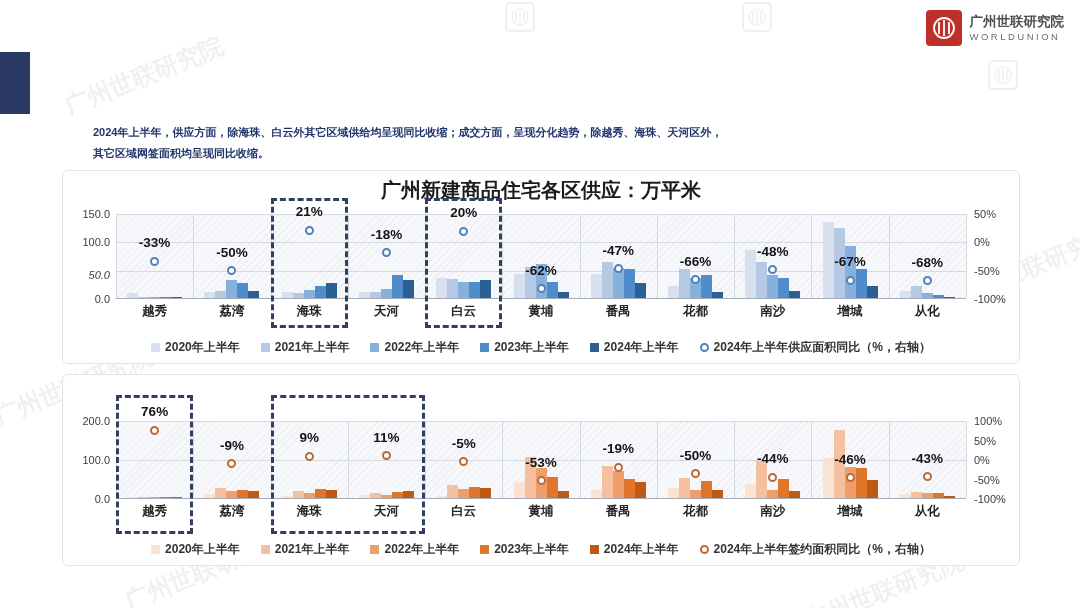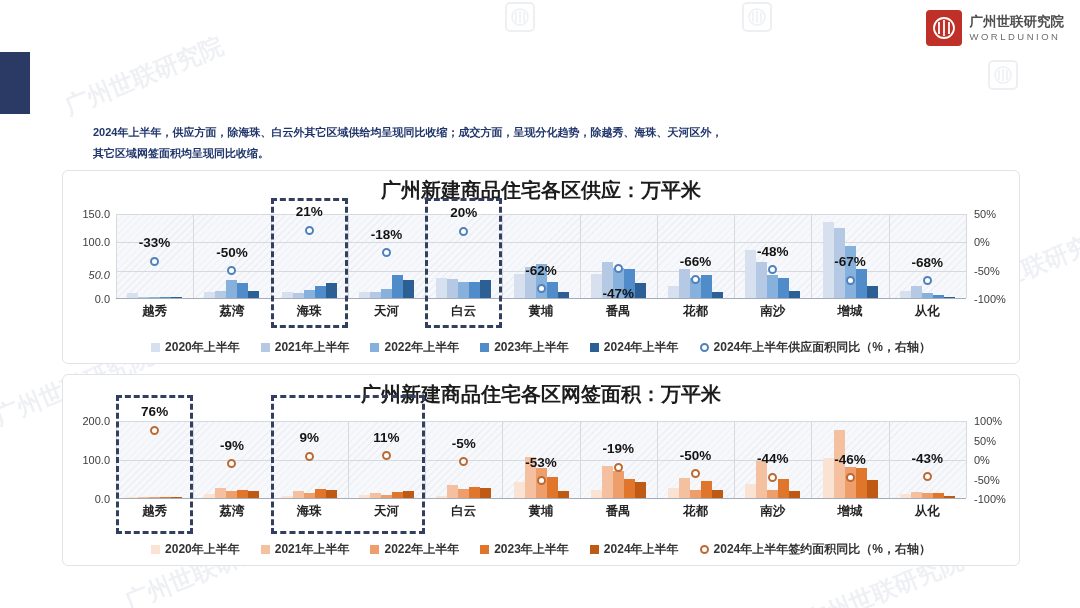--- a/index.html
+++ b/index.html
@@ -178,21 +178,21 @@
         <div class="pct" style="left: 80.9091px; top: 30.6667px;">-50%</div>
         <div class="marker" style="left: 188.682px; top: 11.9333px; border-color: rgb(79, 129, 189);"></div>
         <div class="pct" style="left: 158.182px; top: -9.56667px;">21%</div>
         <div class="marker" style="left: 265.955px; top: 34.0333px; border-color: rgb(79, 129, 189);"></div>
         <div class="pct" style="left: 235.455px; top: 12.5333px;">-18%</div>
         <div class="marker" style="left: 343.227px; top: 12.5px; border-color: rgb(79, 129, 189);"></div>
         <div class="pct" style="left: 312.727px; top: -9px;">20%</div>
         <div class="marker" style="left: 420.5px; top: 70.3px; border-color: rgb(79, 129, 189);"></div>
         <div class="pct" style="left: 390px; top: 48.8px;">-62%</div>
         <div class="marker" style="left: 497.773px; top: 50.4667px; border-color: rgb(79, 129, 189);"></div>
-        <div class="pct" style="left: 467.273px; top: 28.9667px; margin-top: 43px;">-47%</div>
+        <div class="pct" style="left: 467.273px; top: 28.9667px;">-47%</div>
         <div class="marker" style="left: 575.045px; top: 61.2333px; border-color: rgb(79, 129, 189);"></div>
         <div class="pct" style="left: 544.545px; top: 39.7333px;">-66%</div>
         <div class="marker" style="left: 652.318px; top: 51.0333px; border-color: rgb(79, 129, 189);"></div>
         <div class="pct" style="left: 621.818px; top: 29.5333px;">-48%</div>
         <div class="marker" style="left: 729.591px; top: 61.8px; border-color: rgb(79, 129, 189);"></div>
         <div class="pct" style="left: 699.091px; top: 40.3px;">-67%</div>
         <div class="marker" style="left: 806.864px; top: 62.3667px; border-color: rgb(79, 129, 189);"></div>
         <div class="pct" style="left: 776.364px; top: 40.8667px;">-68%</div>
         <div class="hbox" style="left: 154.545px; width: 71.2727px; top: -16px; height: 124px;"></div>
         <div class="hbox" style="left: 309.091px; width: 71.2727px; top: -16px; height: 124px;"></div>
@@ -232,21 +232,20 @@
           <div class="">2024年上半年</div>
         </div>
         <div class="lg-item">
           <div class="lg-ci" style="border-color: rgb(79, 129, 189);"></div>
           <div class="">2024年上半年供应面积同比（%，右轴）</div>
         </div>
       </div>
   </section>
 
   <section class="chart-card" id="card1">
-    <div class="chart-title">广州新建商品住宅各区网签面积：万平米</div>
     <div class="plot">
         <div class="grid-h" style="top: 0px;"></div>
         <div class="ytick" style="top: -6px;">200.0</div>
         <div class="grid-h" style="top: 39px;"></div>
         <div class="ytick" style="top: 33px;">100.0</div>
         <div class="ytick" style="top: 72px;">0.0</div>
         <div class="ytick-r" style="top: -6px;">100%</div>
         <div class="ytick-r" style="top: 13.5px;">50%</div>
         <div class="ytick-r" style="top: 33px;">0%</div>
         <div class="ytick-r" style="top: 52.5px;">-50%</div>

